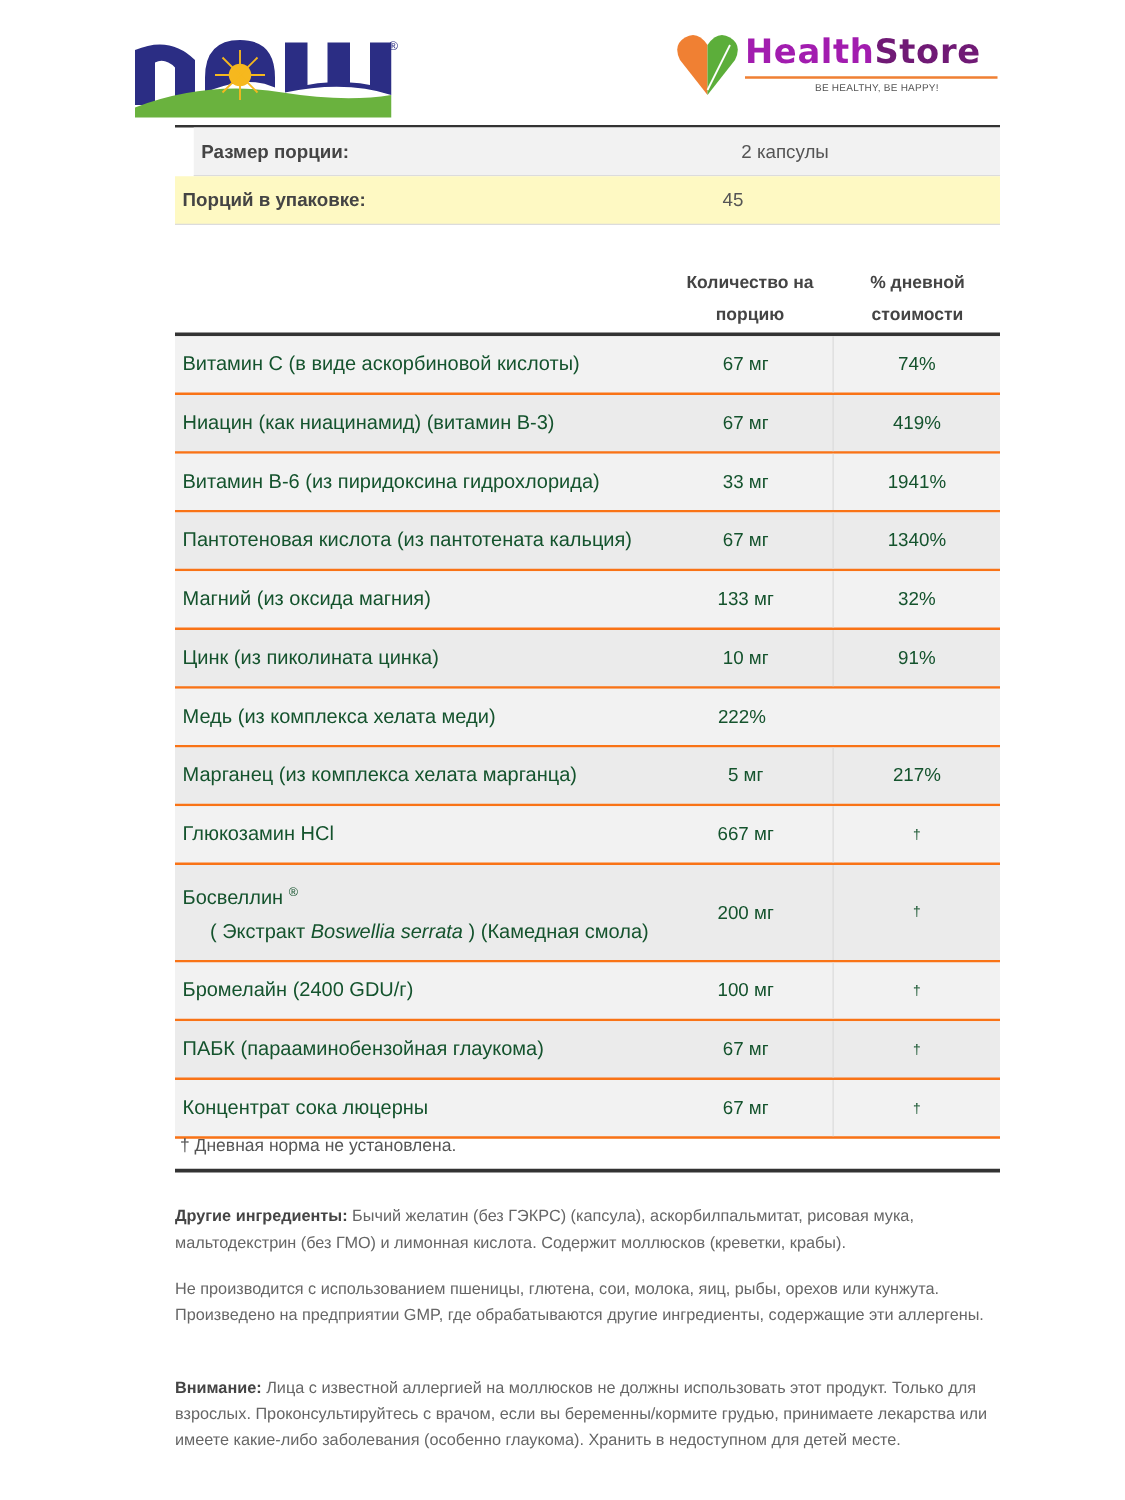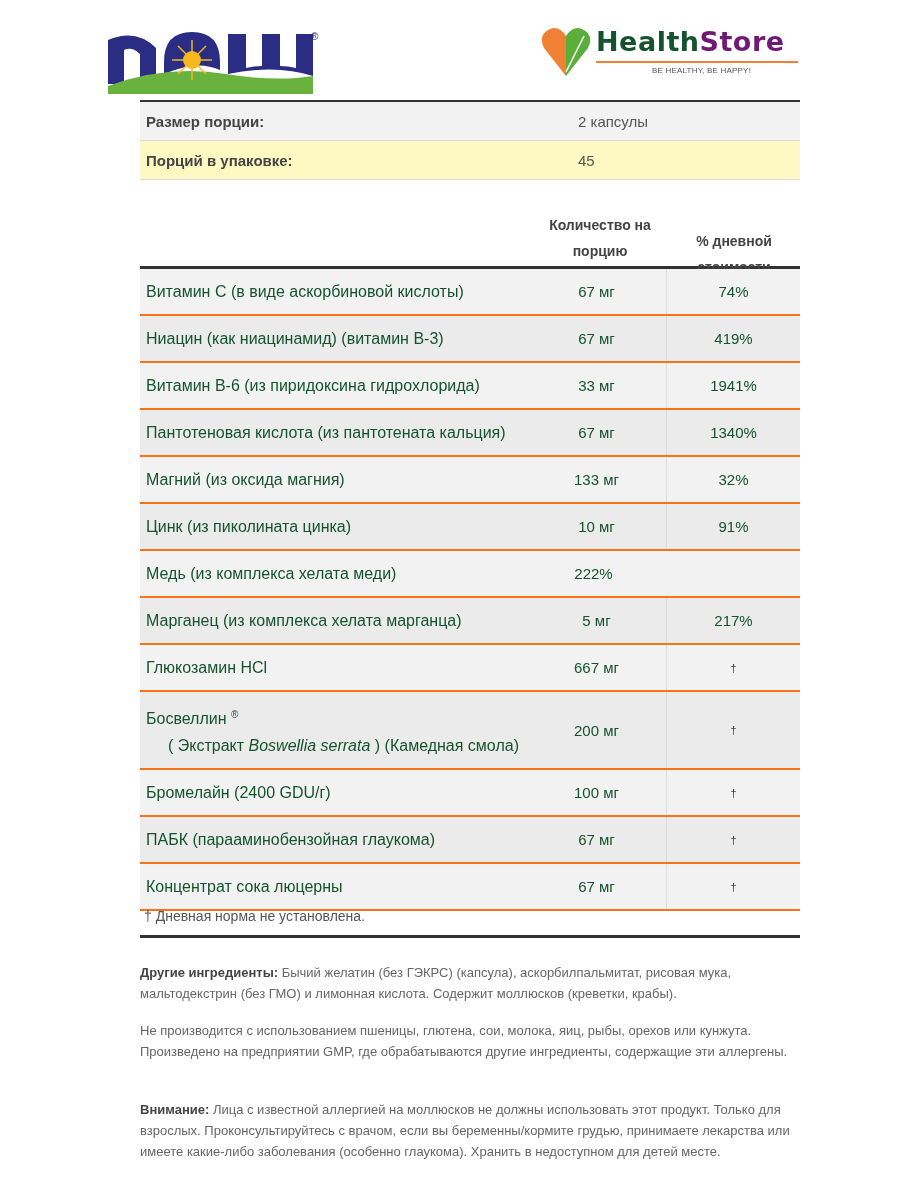--- a/index.html
+++ b/index.html
@@ -3,35 +3,35 @@
 <meta charset="utf-8">
 <style>
   * { box-sizing: border-box; margin: 0; padding: 0; }
   html, body { width: 900px; height: 1200px; background: #ffffff; overflow: hidden; }
   body { font-family: "Liberation Sans", "DejaVu Sans", sans-serif; color: #555; position: relative; }
 
   .header { position: absolute; left: 0; top: 0; width: 900px; height: 100px; }
   .now-logo { position: absolute; left: 106px; top: 26px; width: 215px; height: 70px; }
   .hs-logo { position: absolute; left: 540px; top: 22px; width: 265px; height: 60px; }
   .hs-name { position: absolute; left: 56px; top: 4px; font-weight: bold; font-size: 27px; letter-spacing: 0.5px; font-family: "DejaVu Sans", sans-serif; white-space: nowrap; }
-  .hs-name .g { color: #14532d; }
+  .hs-name .g { color: #a21caf; }
   .hs-name .o { color: #701a75; }
   .hs-line { position: absolute; left: 56px; top: 39px; width: 202px; height: 2px; background: #f08033; }
   .hs-tag { position: absolute; left: 112px; top: 44px; font-size: 8px; color: #555; letter-spacing: 0.2px; }
 
   .serving { position: absolute; left: 140px; top: 100px; width: 660px; border-top: 2px solid #333; }
   .serving-row { height: 39px; display: flex; align-items: center; border-bottom: 1px solid #dcdcdc; font-size: 15px; }
-  .serving-row.odd { background: #f2f2f2; }
+  .serving-row.odd { background: #f2f2f2; margin-left: 15px; }
   .serving-row.even { background: #fef9c3; }
   .serving-row .lbl { width: 438px; padding-left: 6px; font-weight: bold; color: #444; }
   .serving-row .val { color: #555; }
 
   .nutr-head { position: absolute; left: 140px; top: 212px; width: 660px; height: 57px; border-bottom: 3px solid #333; font-size: 14px; font-weight: bold; color: #444; text-decoration: underline; }
   .nutr-head .h-amt { position: absolute; left: 395px; width: 130px; text-align: center; line-height: 26px; }
-  .nutr-head .h-dv { position: absolute; left: 528px; width: 132px; text-align: center; line-height: 26px; margin-top: 16px; }
+  .nutr-head .h-dv { position: absolute; left: 528px; width: 132px; text-align: center; line-height: 26px; }
 
   .nutr { position: absolute; left: 140px; top: 269px; width: 660px; }
   .nrow { display: flex; border-bottom: 2px solid #f97316; font-size: 16px; color: #14532d; }
   .nrow.odd { background: #f2f2f2; }
   .nrow.even { background: #ebebeb; }
   .nrow .name { width: 387px; padding: 9px 6px; line-height: 27px; }
   .nrow .amt { width: 140px; display: flex; align-items: center; justify-content: center; font-size: 15px; border-right: 1px solid #dcdcdc; }
   .nrow .dv { width: 133px; display: flex; align-items: center; justify-content: center; font-size: 15px; }
   .nrow .dv.dagger { font-size: 11px; }
   .sup { font-size: 10px; vertical-align: super; }

